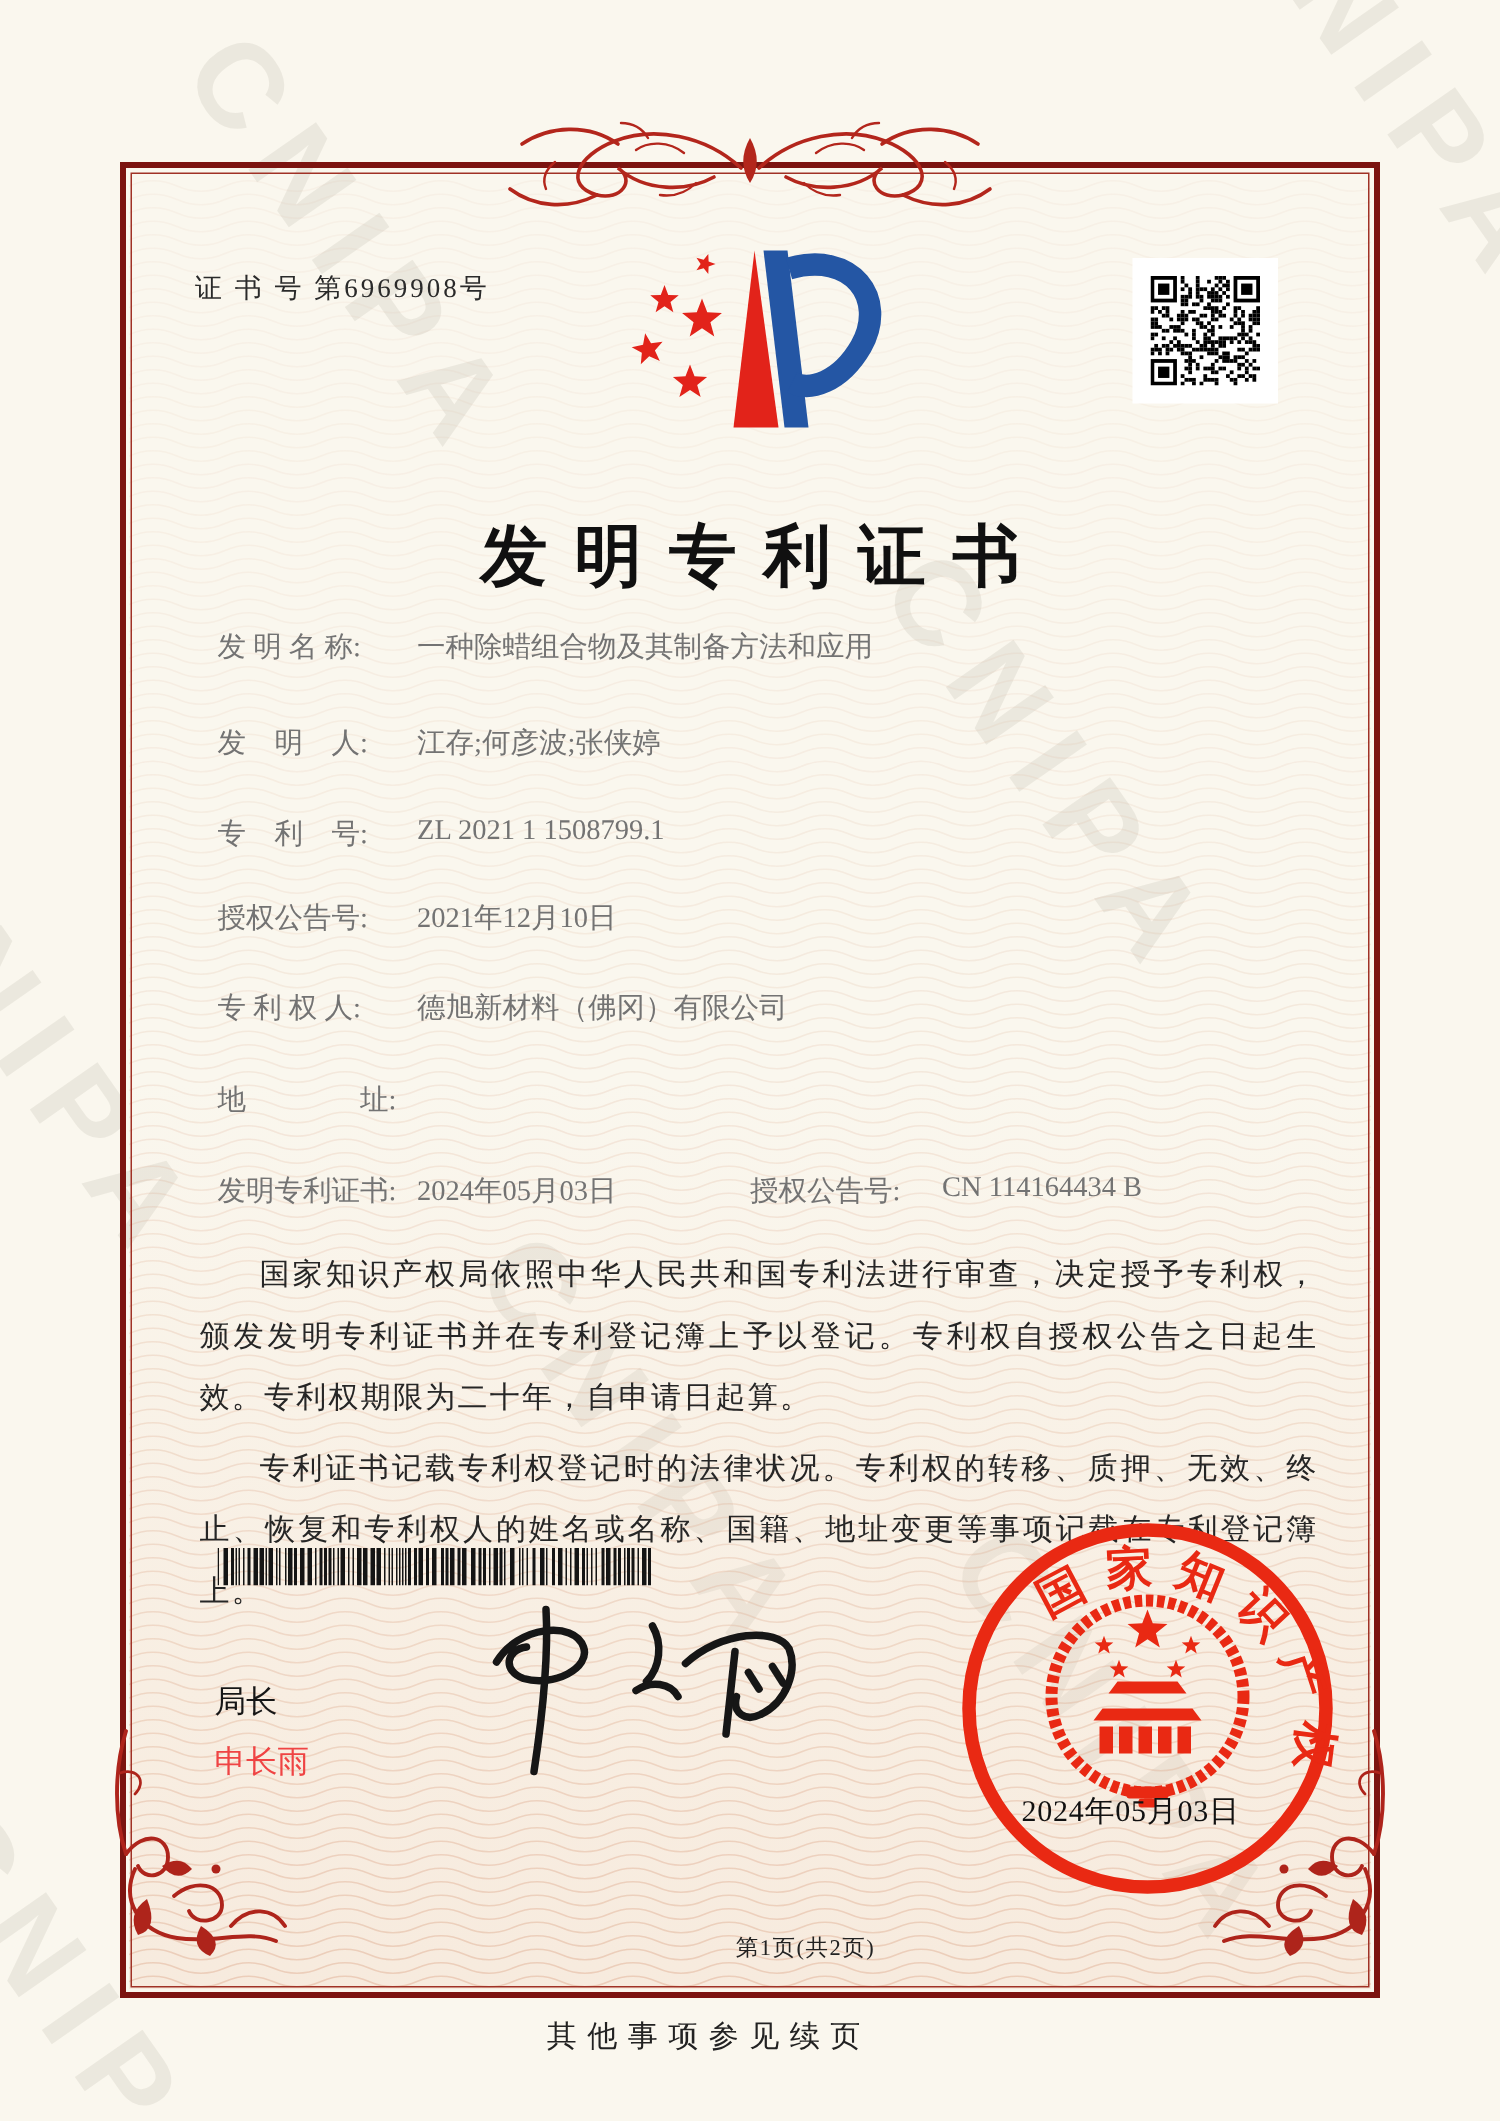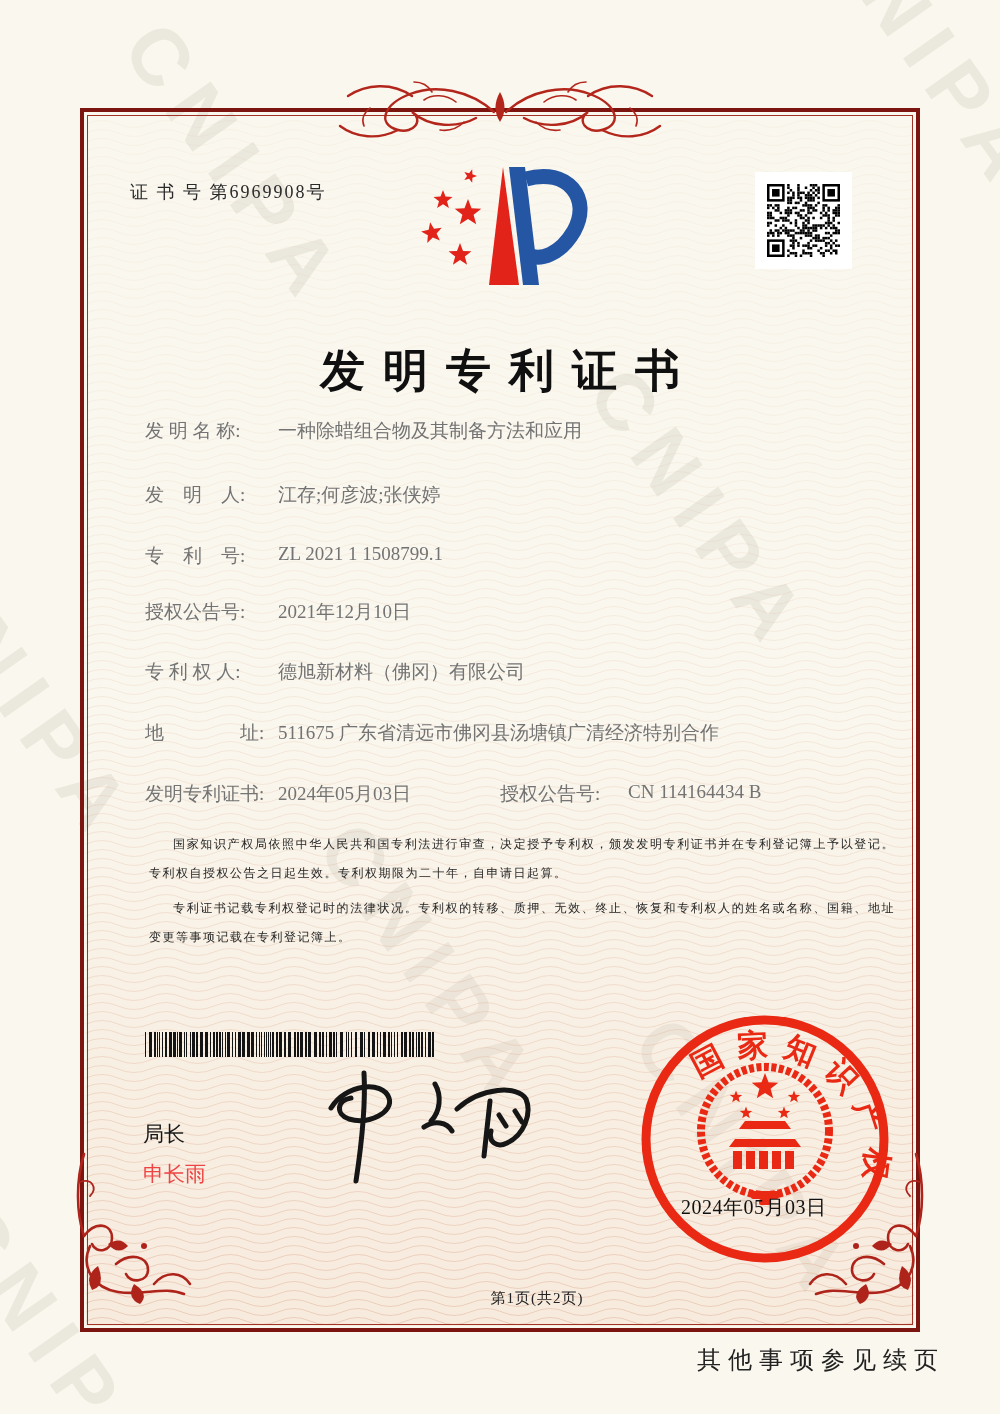--- a/index.html
+++ b/index.html
@@ -24,38 +24,38 @@
   .qr-box svg{position:absolute;left:12px;top:12px;}
   .title{position:absolute;left:0;right:0;top:296px;text-align:center;
          font-size:45px;font-weight:bold;letter-spacing:18px;color:#101010;text-indent:18px;margin-top:45px;}
   
   .row{position:absolute;left:145px;display:flex;font-size:19px;color:#737373;}
   .flabel{display:inline-block;width:133px;white-space:pre;}
   .fvalue{white-space:pre;}
   .addr2{position:absolute;left:278px;font-size:19px;}
   .gd-value{display:inline-block;width:222px;}
   
-  .legal{position:absolute;left:133px;top:830px;width:746px;font-size:12px;
-         line-height:29px;text-align:justify;letter-spacing:1.5px;color:#262626;margin-left:16px;}
+  .legal{position:absolute;left:133px;top:830px;width:746px;font-size:20px;
+         line-height:41px;text-align:justify;letter-spacing:1.5px;color:#262626;}
   .legal p{margin:0;text-indent:2em;}
   .legal p+p{margin-top:6px;}
   
   .barcode{position:absolute;left:145px;top:1032px;}
   .officer-title{position:absolute;left:143px;top:1120px;font-size:21px;
         font-family:"Liberation Sans","DejaVu Sans",sans-serif;color:#161616;}
   .officer-name{position:absolute;left:143px;top:1160px;font-size:21px;
         font-family:"Liberation Sans","DejaVu Sans",sans-serif;color:#ef4444;}
   .sig{position:absolute;left:285px;top:1068px;}
   .seal{position:absolute;left:633px;top:1007px;}
   .seal-date{position:absolute;left:681px;top:1194px;font-size:20px;color:#111;
         letter-spacing:.5px;white-space:nowrap;}
   .page-no{position:absolute;left:80px;width:840px;top:1289px;text-align:center;
         font-size:15px;letter-spacing:1px;color:#222;padding-left:37px;}
-  .cont-note{position:absolute;left:0;right:55px;top:1344px;text-align:right;
-        font-size:24px;letter-spacing:7px;color:#222;}
+  .cont-note{position:absolute;left:0;right:55px;top:1344px;text-align:center;
+        font-size:20px;letter-spacing:7px;color:#222;}
   .orn{position:absolute;pointer-events:none;}
 </style>
 </head>
 <body>
 
 <div class="page">
 
   <div class="wm" style="left:235px;top:165px">CNIPA</div>
   <div class="wm" style="left:700px;top:510px">CNIPA</div>
   <div class="wm" style="left:25px;top:700px">CNIPA</div>
@@ -584,21 +584,20 @@
   <div class="row" style="top:599px">
     <span class="flabel">授权公告号:</span>
     <span class="fvalue">2021年12月10日</span>
   </div>
   <div class="row" style="top:659px">
     <span class="flabel">专 利 权 人:</span>
     <span class="fvalue">德旭新材料（佛冈）有限公司</span>
   </div>
   <div class="row" style="top:720px">
     <span class="flabel">地　　　　址:</span>
-    <span class="fvalue">511675 广东省清远市佛冈县汤塘镇广清经济特别合作</span>
   </div>
   <div class="row" style="top:781px">
     <span class="flabel">发明专利证书:</span>
     <span class="fvalue gd-value">2024年05月03日</span>
     <span class="flabel" style="width:128px">授权公告号:</span>
     <span class="fvalue">CN 114164434 B</span>
   </div>
 
   <div class="legal">
     <p>国家知识产权局依照中华人民共和国专利法进行审查，决定授予专利权，颁发发明专利证书并在专利登记簿上予以登记。专利权自授权公告之日起生效。专利权期限为二十年，自申请日起算。</p>

